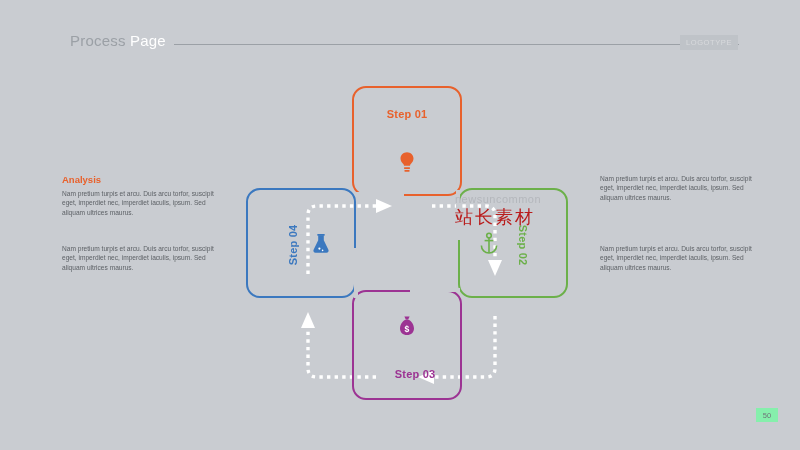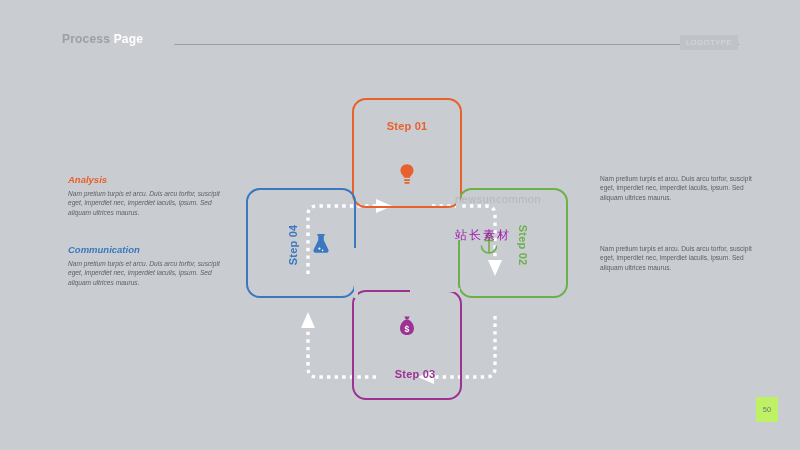--- a/index.html
+++ b/index.html
@@ -18,24 +18,24 @@
   
   .header {
     position: absolute;
     left: 62px;
     top: 32px;
     width: 676px;
     height: 24px;
   }
   .title {
     position: absolute;
-    left: 0;
+    left: 8px;
     top: 0;
-    font-size: 12px;
-    font-weight: bold;
+    font-size: 15px;
+    font-weight: normal;
     letter-spacing: 0.2px;
     white-space: nowrap;
   }
   .title .t1 { color: #9ba0a6; }
   .title .t2 { color: #ffffff; }
   .header-rule {
     position: absolute;
     left: 112px;
     top: 12px;
     width: 565px;
@@ -55,21 +55,21 @@
     display: flex;
     align-items: center;
     justify-content: center;
   }
 
   
   .text-block {
     position: absolute;
     width: 152px;
   }
-  .tb-left  { left: 68px; font-style: italic; }
+  .tb-left  { left: 62px; }
   .tb-right { left: 600px; }
   .tb-heading {
     font-size: 9.5px;
     font-weight: bold;
     margin-bottom: 3px;
     line-height: 12px;
   }
   .tb-body {
     font-size: 6.6px;
     line-height: 9.4px;
@@ -110,21 +110,20 @@
     display: flex;
     align-items: center;
     justify-content: center;
   }
   .card-icon svg { display: block; }
 
   
   #card-01 {
     left: 116px; top: 8px; width: 110px; height: 110px;
     border: 2px solid #e8612c;
-    margin-top: 12px;
   }
   #card-01 .card-label { left: 0; right: 0; top: 20px; text-align: center; color: #e8612c; }
   #card-01 .card-icon  { left: 42px; top: 62px; }
 
   
   #card-02 {
     left: 222px; top: 110px; width: 110px; height: 110px;
     border: 2px solid #6cb04a;
   }
   #card-02 .card-label {
@@ -166,34 +165,33 @@
     left: 455px;
     top: 193px;
     width: 220px;
     font-size: 11px;
     color: #b4b7bc;
     letter-spacing: 0.5px;
     pointer-events: none;
   }
   .watermark .wm2 {
     display: block;
-    margin-top: 22px;
-    font-size: 12px;
-    color: #a21caf;
+    font-size: 18px;
+    color: #b91c1c;
     letter-spacing: 2px;
   }
 
   
   .page-number {
     position: absolute;
     right: 22px;
     bottom: 28px;
     width: 22px;
-    height: 25px;
-    background: #bef264;
+    height: 14px;
+    background: #86efac;
     color: #6f7479;
     font-size: 7.5px;
     display: flex;
     align-items: center;
     justify-content: center;
   }
 </style>
 </head>
 <body>
 
@@ -204,21 +202,20 @@
   <div class="header-rule"></div>
   <div class="logotype">LOGOTYPE</div>
 </div>
 
 <div class="text-block tb-left" id="block-analysis">
   <div class="tb-heading" style="color:#e8612c">Analysis</div>
   <div class="tb-body">Nam pretium turpis et arcu. Duis arcu torfor, suscipit eget, imperdiet nec, imperdiet iaculis, ipsum. Sed aliquam ultrices maurus.</div>
 </div>
 
 <div class="text-block tb-left" id="block-communication">
-  <div class="tb-heading" style="color:#3b78bf">Communication</div>
   <div class="tb-body">Nam pretium turpis et arcu. Duis arcu torfor, suscipit eget, imperdiet nec, imperdiet iaculis, ipsum. Sed aliquam ultrices maurus.</div>
 </div>
 
 <div class="text-block tb-right" id="block-recruitment">
   <div class="tb-body">Nam pretium turpis et arcu. Duis arcu torfor, suscipit eget, imperdiet nec, imperdiet iaculis, ipsum. Sed aliquam ultrices maurus.</div>
 </div>
 
 <div class="text-block tb-right" id="block-planning">
   <div class="tb-body">Nam pretium turpis et arcu. Duis arcu torfor, suscipit eget, imperdiet nec, imperdiet iaculis, ipsum. Sed aliquam ultrices maurus.</div>
 </div>

